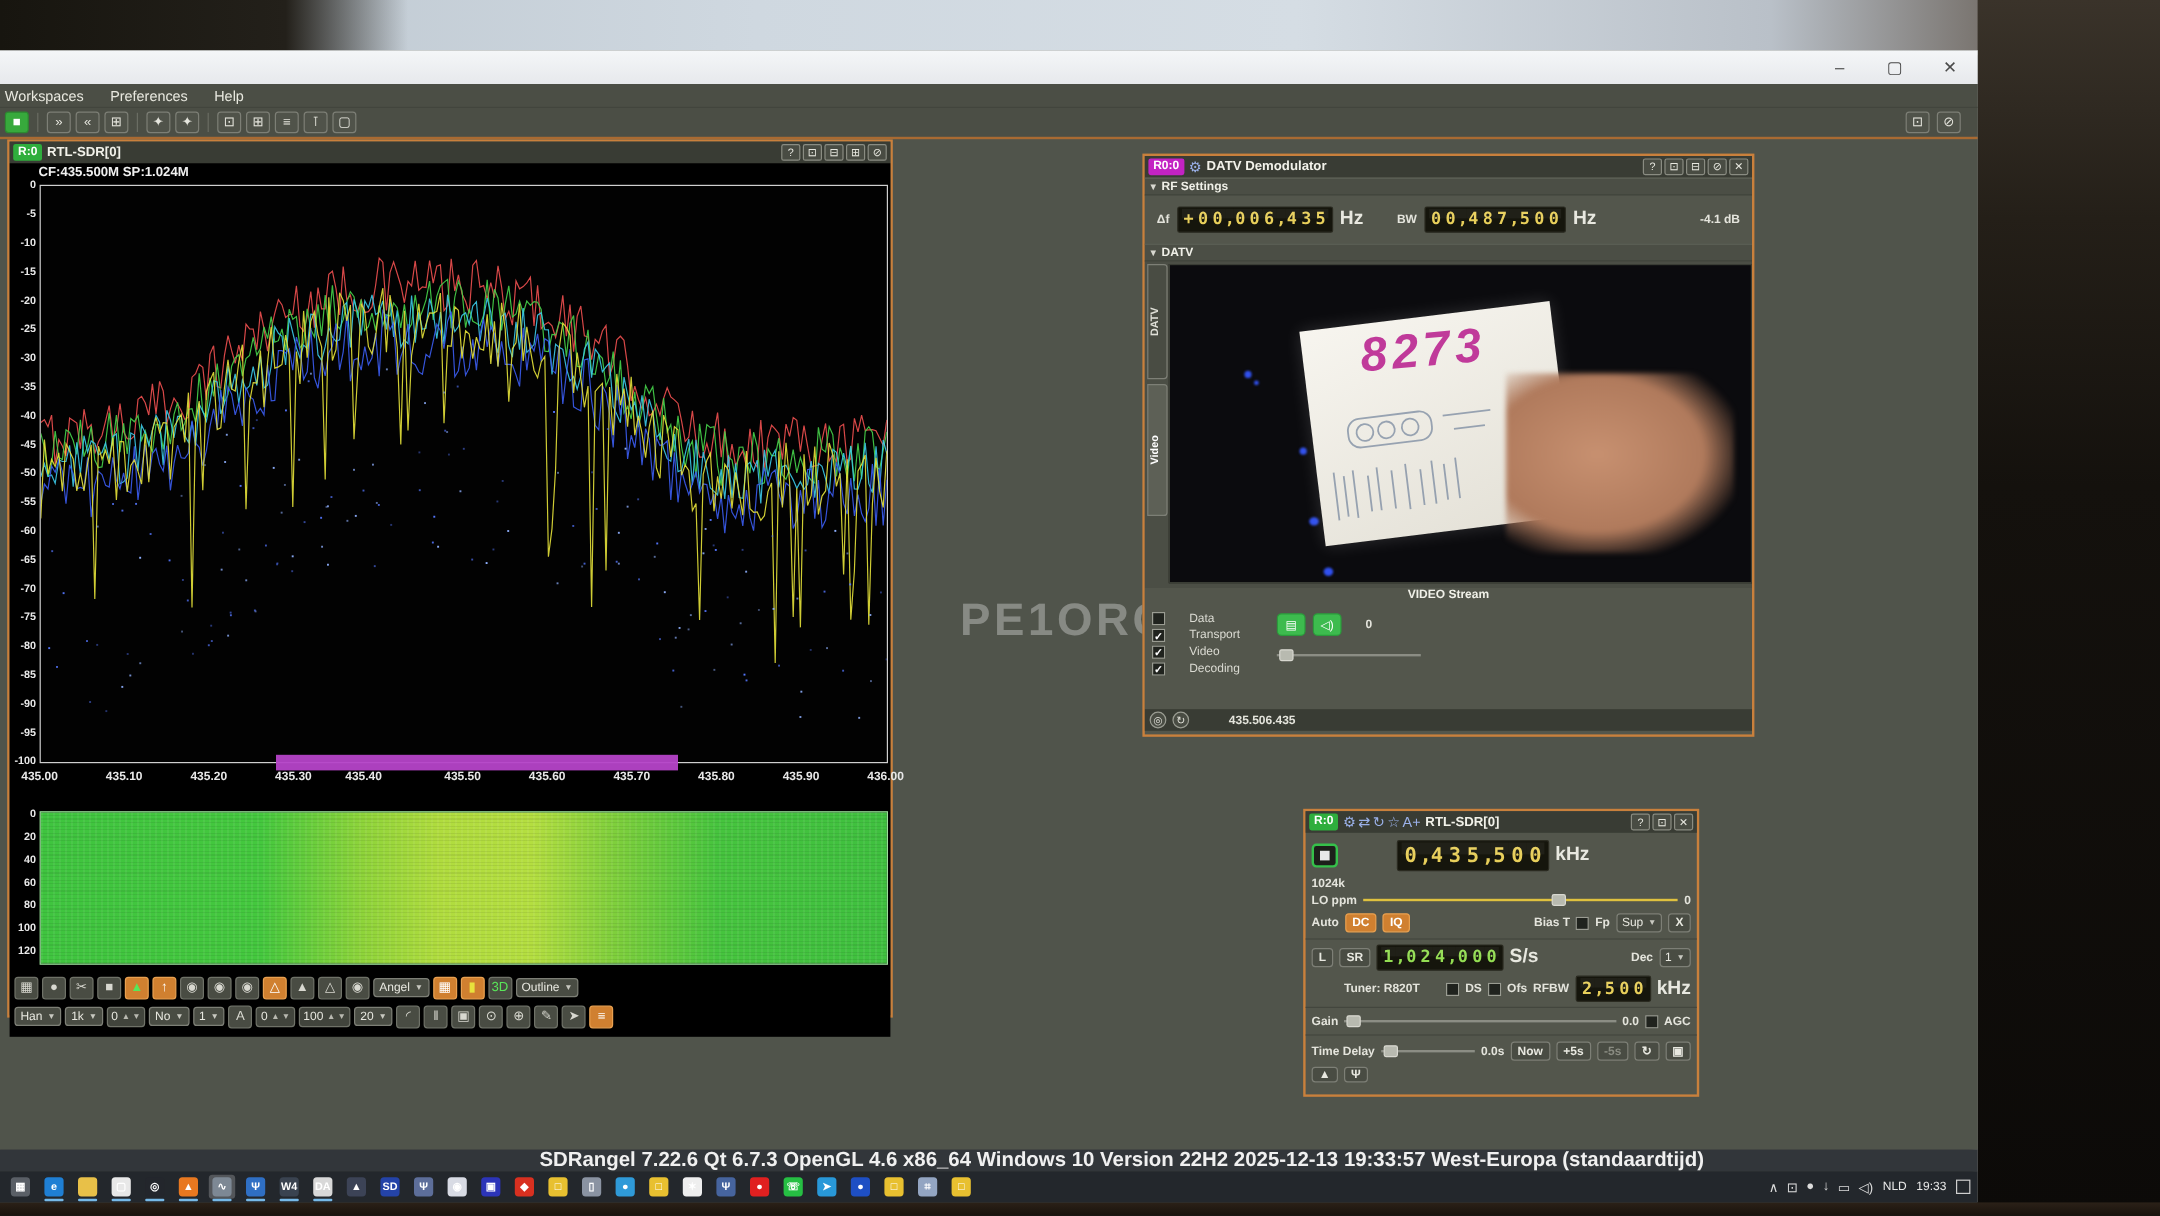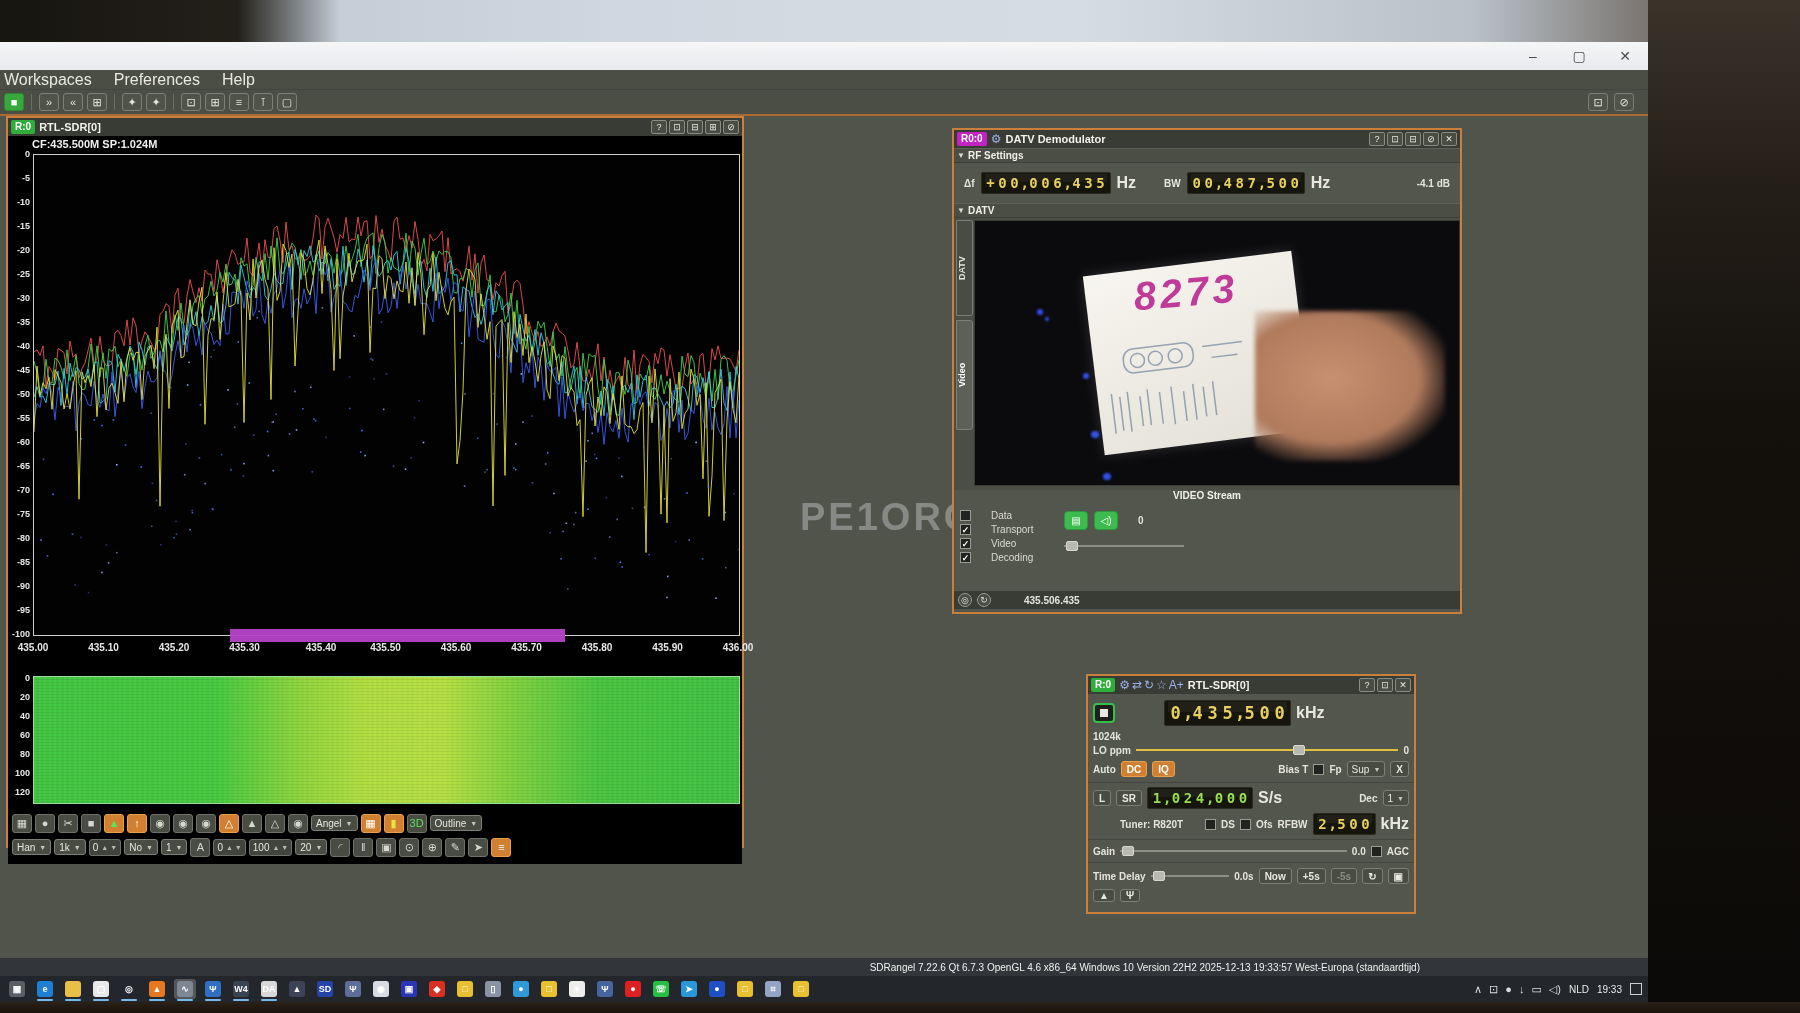--- a/index.html
+++ b/index.html
@@ -16,21 +16,21 @@
     background:linear-gradient(180deg,#3a332a 0%,#241f18 18%,#14110d 40%,#0c0a08 100%); }
   .bg-desk { position:absolute; left:0; top:1002px; width:1800px; height:11px; background:linear-gradient(180deg,#2b2118,#19120c); }
 
   
   .screen { position:absolute; left:0; top:42px; width:1648px; height:960px; background:#50544b; box-shadow:inset -3px 0 4px rgba(255,255,255,.25); }
 
   .win-titlebar { position:absolute; left:0; top:0; width:100%; height:28px; background:linear-gradient(180deg,#f4f6f8,#e7e9ec); display:flex; justify-content:flex-end; align-items:center; }
   .win-ctl { width:46px; height:100%; display:flex; align-items:center; justify-content:center; color:#4a4a4a; font-size:14px; cursor:default; }
 
   .menubar { position:absolute; left:0; top:28px; width:100%; height:20px; background:#4b4e45; display:flex; align-items:center; gap:18px; padding-left:2px; border-bottom:1px solid #42453d; }
-  .menu-item { color:#e9e9e0; font-size:16px; padding:0 2px; }
+  .menu-item { color:#e9e9e0; font-size:12px; padding:0 2px; }
 
   .toolbar { position:absolute; left:0; top:48px; width:100%; height:24px; background:#4b4e45; display:flex; align-items:center; gap:4px; padding-left:4px; }
   .tb-btn { min-width:20px; height:18px; border:1px solid #7d7f76; border-radius:3px; color:#e6e6de; font-size:11px; line-height:16px; text-align:center; padding:0 2px; background:#50534a; }
   .tb-btn.green { background:#37a93c; border-color:#2c8a30; color:#fff; }
   .tb-sep { width:1px; height:16px; background:#6a6d63; margin:0 3px; }
   .tb-right { margin-left:auto; margin-right:14px; display:flex; gap:6px; }
 
   .mdi { position:absolute; left:0; top:72px; width:100%; height:844px; background:#50544b; border-top:2px solid #a96a32; overflow:hidden; }
   .watermark { position:absolute; left:800px; top:380px; font-size:38px; letter-spacing:3px; color:rgba(225,225,225,.38); font-weight:bold; }
 
@@ -115,21 +115,21 @@
   .dw-status { height:18px; background:#393c34; display:flex; align-items:center; gap:5px; padding:0 4px; }
   .ci { width:14px; height:14px; border-radius:50%; border:1px solid #9a9c92; color:#e0e0d8; font-size:9px; line-height:12px; text-align:center; background:#494c43; }
 
   
   #device-win { left:1086px; top:558px; width:330px; height:240px; }
   .dv-row { display:flex; align-items:center; gap:5px; padding:0 5px; }
   .start-btn { width:22px; height:20px; border:2px solid #35c04a; border-radius:4px; background:#1d201b; display:flex; align-items:center; justify-content:center; }
   .start-btn .sq { width:8px; height:8px; background:#e8e8e8; }
   .divline { height:1px; background:#43463e; margin:2px 0; }
 
-  .statusbar { position:absolute; left:0; top:916px; width:100%; height:18px; background:#32363a; color:#f0f0f0; font-size:10px; font-weight:normal; display:flex; align-items:center; justify-content:flex-end; padding-right:228px; }
+  .statusbar { position:absolute; left:0; top:916px; width:100%; height:18px; background:#32363a; color:#f0f0f0; font-size:17px; font-weight:bold; display:flex; align-items:center; justify-content:flex-end; padding-right:228px; }
   .taskbar { position:absolute; left:0; top:934px; width:100%; height:26px; background:#23272c; display:flex; align-items:center; gap:6px; padding:0 6px; }
   .tb-ico { position:relative; width:22px; height:20px; border-radius:3px; display:flex; align-items:center; justify-content:center; font-size:10px; font-weight:bold; color:#fff; }
   .tb-ico.active { background:rgba(255,255,255,.22); }
   .tb-ico .tile { width:16px; height:16px; border-radius:3px; display:flex; align-items:center; justify-content:center; font-size:9px; color:#fff; }
   .tb-ico .run { position:absolute; left:3px; bottom:-2px; width:16px; height:2px; background:#76b9e8; border-radius:1px; }
   .tray { margin-left:auto; display:flex; align-items:center; gap:8px; color:#e8e8e8; font-size:10px; }
   .tray .glyph { font-size:11px; color:#dcdcdc; }
   .tray .sq { width:12px; height:12px; border:1px solid #cfcfcf; }
 </style>
 </head>
@@ -382,21 +382,21 @@
                 <rect x="196.4" y="313.7" width="1.6" height="1.6" fill="#5577ff" opacity="0.51"></rect>
                 <rect x="462.4" y="268.3" width="1.6" height="1.6" fill="#5577ff" opacity="0.69"></rect>
               </svg>
           </div>
           <div class="purple-band" id="channel-band" style="left: 222.4px; width: 334.875px; top: 493px;"></div>
           <div class="xaxis" id="spec-xaxis">
               <span style="left: 25px; top: 506px;">435.00</span>
               <span style="left: 95.5px; top: 506px;">435.10</span>
               <span style="left: 166px; top: 506px;">435.20</span>
               <span style="left: 236.5px; top: 506px;">435.30</span>
-              <span style="left: 313px; top: 506px; text-align: right;">435.40</span>
+              <span style="left: 295px; top: 506px; text-align: right;">435.40</span>
               <span style="left: 377.5px; top: 506px;">435.50</span>
               <span style="left: 448px; top: 506px;">435.60</span>
               <span style="left: 518.5px; top: 506px;">435.70</span>
               <span style="left: 589px; top: 506px;">435.80</span>
               <span style="left: 659.5px; top: 506px;">435.90</span>
               <span style="left: 730px; top: 506px;">436.00</span>
             </div>
           <div class="wfaxis" id="wf-yaxis">
               <span style="top: 537px;">0</span>
               <span style="top: 556px;">20</span>

